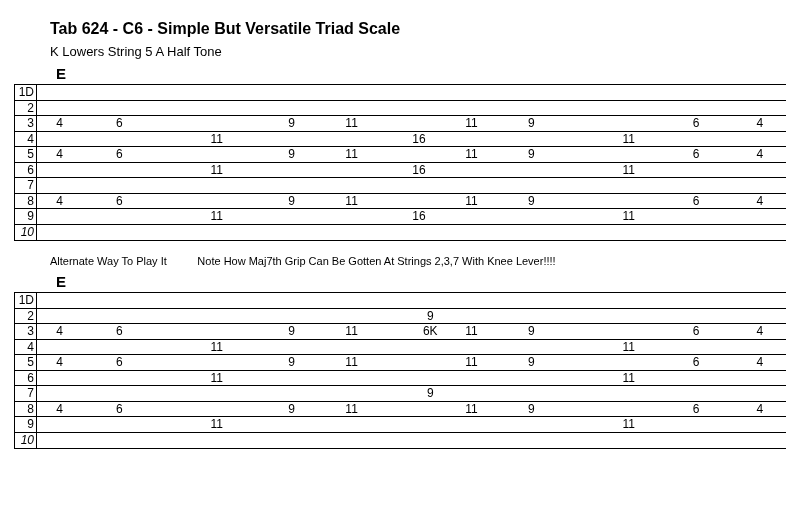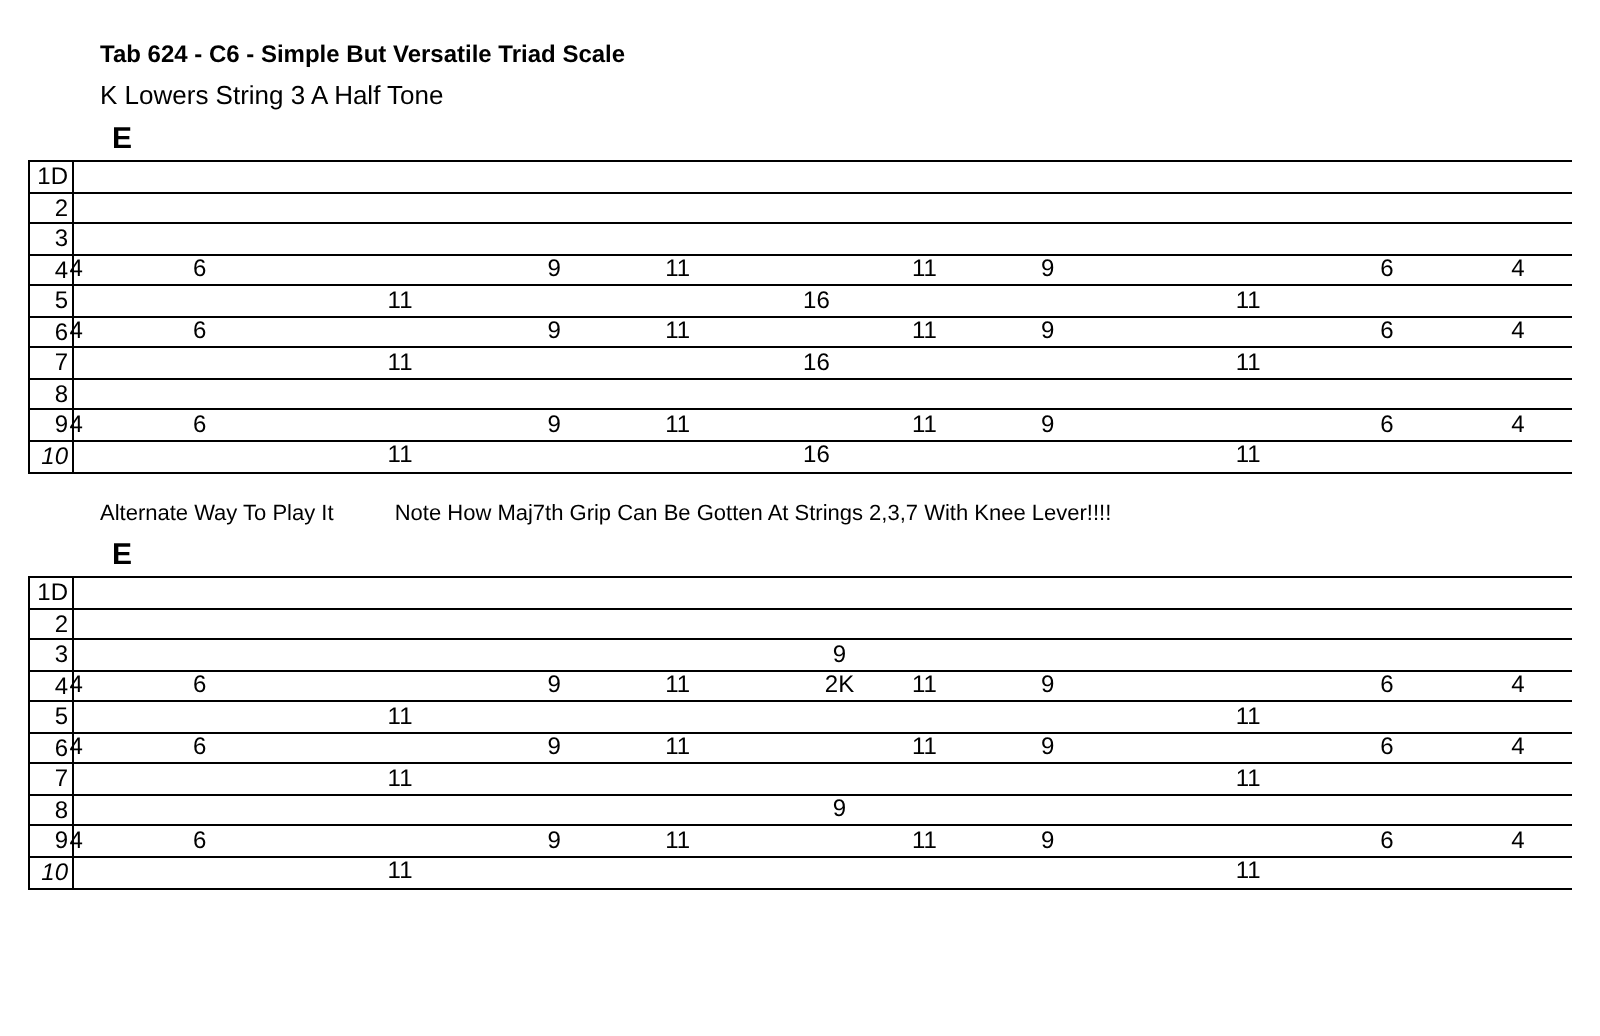--- a/index.html
+++ b/index.html
@@ -6,21 +6,21 @@
   body {
     font-family: Arial, Helvetica, sans-serif;
     margin: 0;
     padding: 20px 20px 20px 14px;
     background: #fff;
     color: #000;
     width: 800px;
   }
   .title {
     font-weight: bold;
-    font-size: 12px;
+    font-size: 16px;
     margin: 0 0 6px 36px;
   }
   .subtitle {
     font-size: 13px;
     margin: 0 0 6px 36px;
   }
   .chord-label {
     font-weight: bold;
     font-size: 15px;
     margin: 0 0 2px 42px;
@@ -34,21 +34,20 @@
     border-top: 1px solid #000;
     border-bottom: 1px solid #000;
     width: 772px;
     font-size: 12px;
   }
   .row {
     display: flex;
     align-items: stretch;
     height: 15.5px;
     border-bottom: 1px solid #000;
-    flex-direction: column;
   }
   .row:last-child { border-bottom: none; font-style: italic; }
   .string-num {
     width: 22px;
     flex: none;
     border-right: 1px solid #000;
     text-align: right;
     padding-right: 2px;
     line-height: 15px;
   }
@@ -75,21 +74,21 @@
   .c7  { left: 58%; }
   .c8  { left: 66%; }
   .c9  { left: 79%; }
   .c10 { left: 88%; }
   .c11 { left: 96.5%; }
 </style>
 </head>
 <body>
 
 <div class="title">Tab 624 - C6 - Simple But Versatile Triad Scale</div>
-<div class="subtitle">K Lowers String 3 A Half Tone</div>
+<div class="subtitle">K Lowers String 5 A Half Tone</div>
 <div class="chord-label">E</div>
 
 <div class="tab">
   <div class="row">
       <div class="string-num">1D</div>
       <div class="cells"></div>
     </div>
   <div class="row">
       <div class="string-num">2</div>
       <div class="cells"></div>
@@ -181,21 +180,21 @@
         <span class="cell c6b">9</span>
       </div>
     </div>
   <div class="row">
       <div class="string-num">3</div>
       <div class="cells">
         <span class="cell c1">4</span>
         <span class="cell c2">6</span>
         <span class="cell c4">9</span>
         <span class="cell c5">11</span>
-        <span class="cell c6b">2K</span>
+        <span class="cell c6b">6K</span>
         <span class="cell c7">11</span>
         <span class="cell c8">9</span>
         <span class="cell c10">6</span>
         <span class="cell c11">4</span>
       </div>
     </div>
   <div class="row">
       <div class="string-num">4</div>
       <div class="cells">
         <span class="cell c3">11</span>

